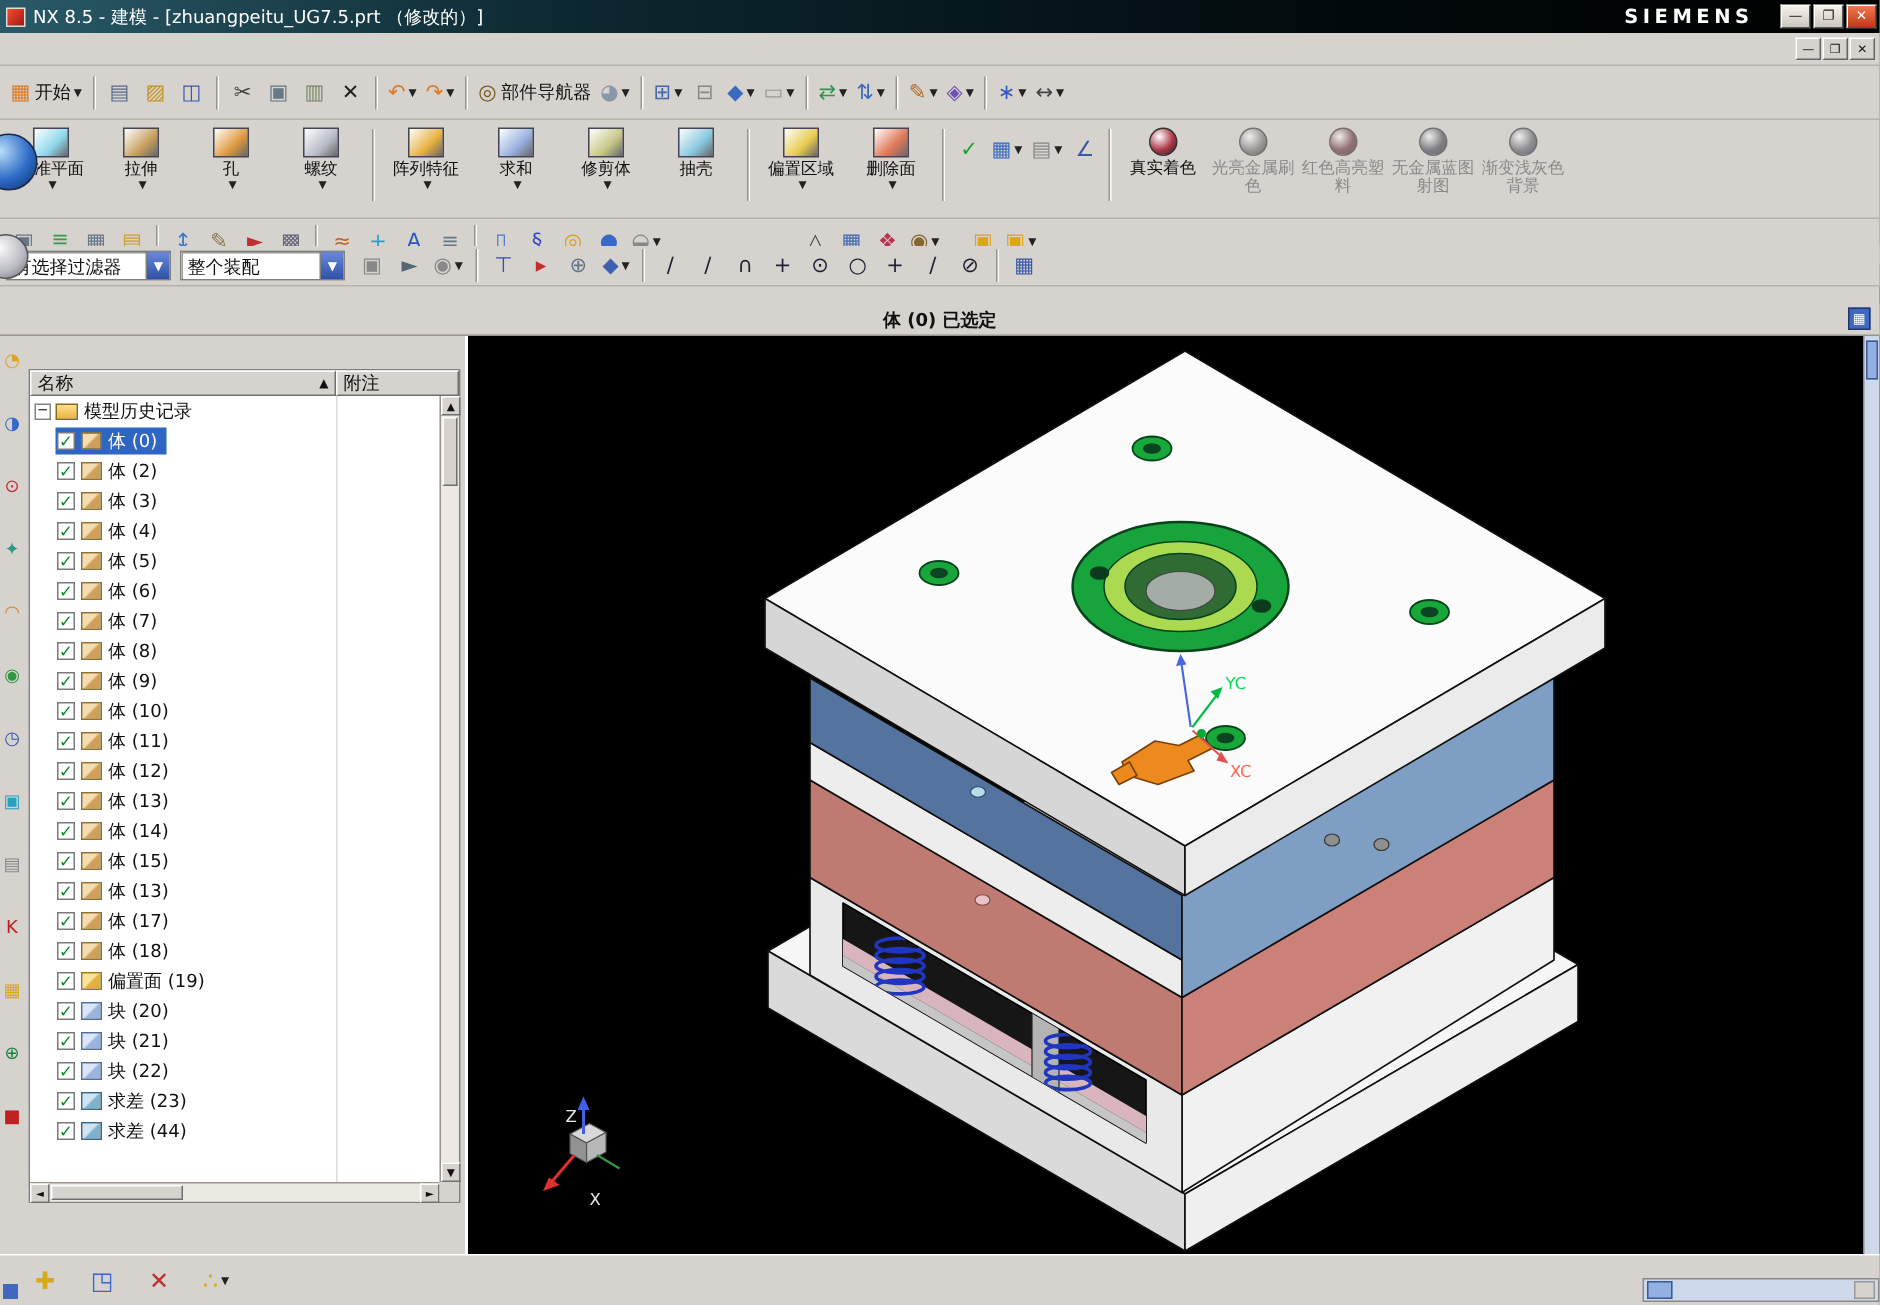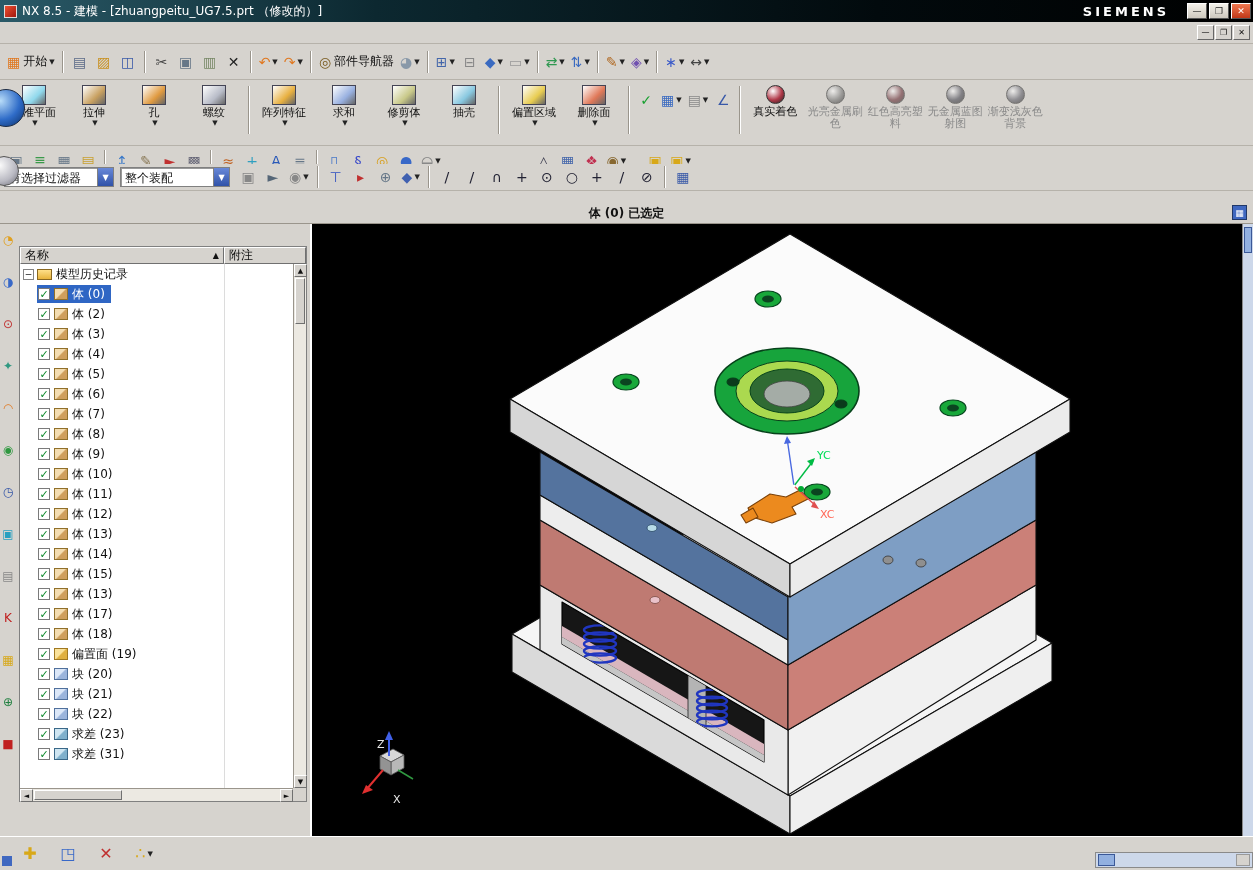--- a/index.html
+++ b/index.html
@@ -716,21 +716,21 @@
               <span class="rowcontent">
                 <span class="cb">✓</span>
                 <span class="ticon subtract"></span>
                 <span class="tlabel">求差 (23)</span>
               </span>
             </div>
             <div class="trow childrow">
               <span class="rowcontent">
                 <span class="cb">✓</span>
                 <span class="ticon subtract"></span>
-                <span class="tlabel">求差 (31)</span>
+                <span class="tlabel">求差 (44)</span>
               </span>
             </div>
           </div>
         <div class="coldivider"></div>
         <div class="vscroll">
           <div class="sbtn up">▲</div>
           <div class="vthumb"></div>
           <div class="sbtn down">▼</div>
         </div>
         <div class="hscroll">

